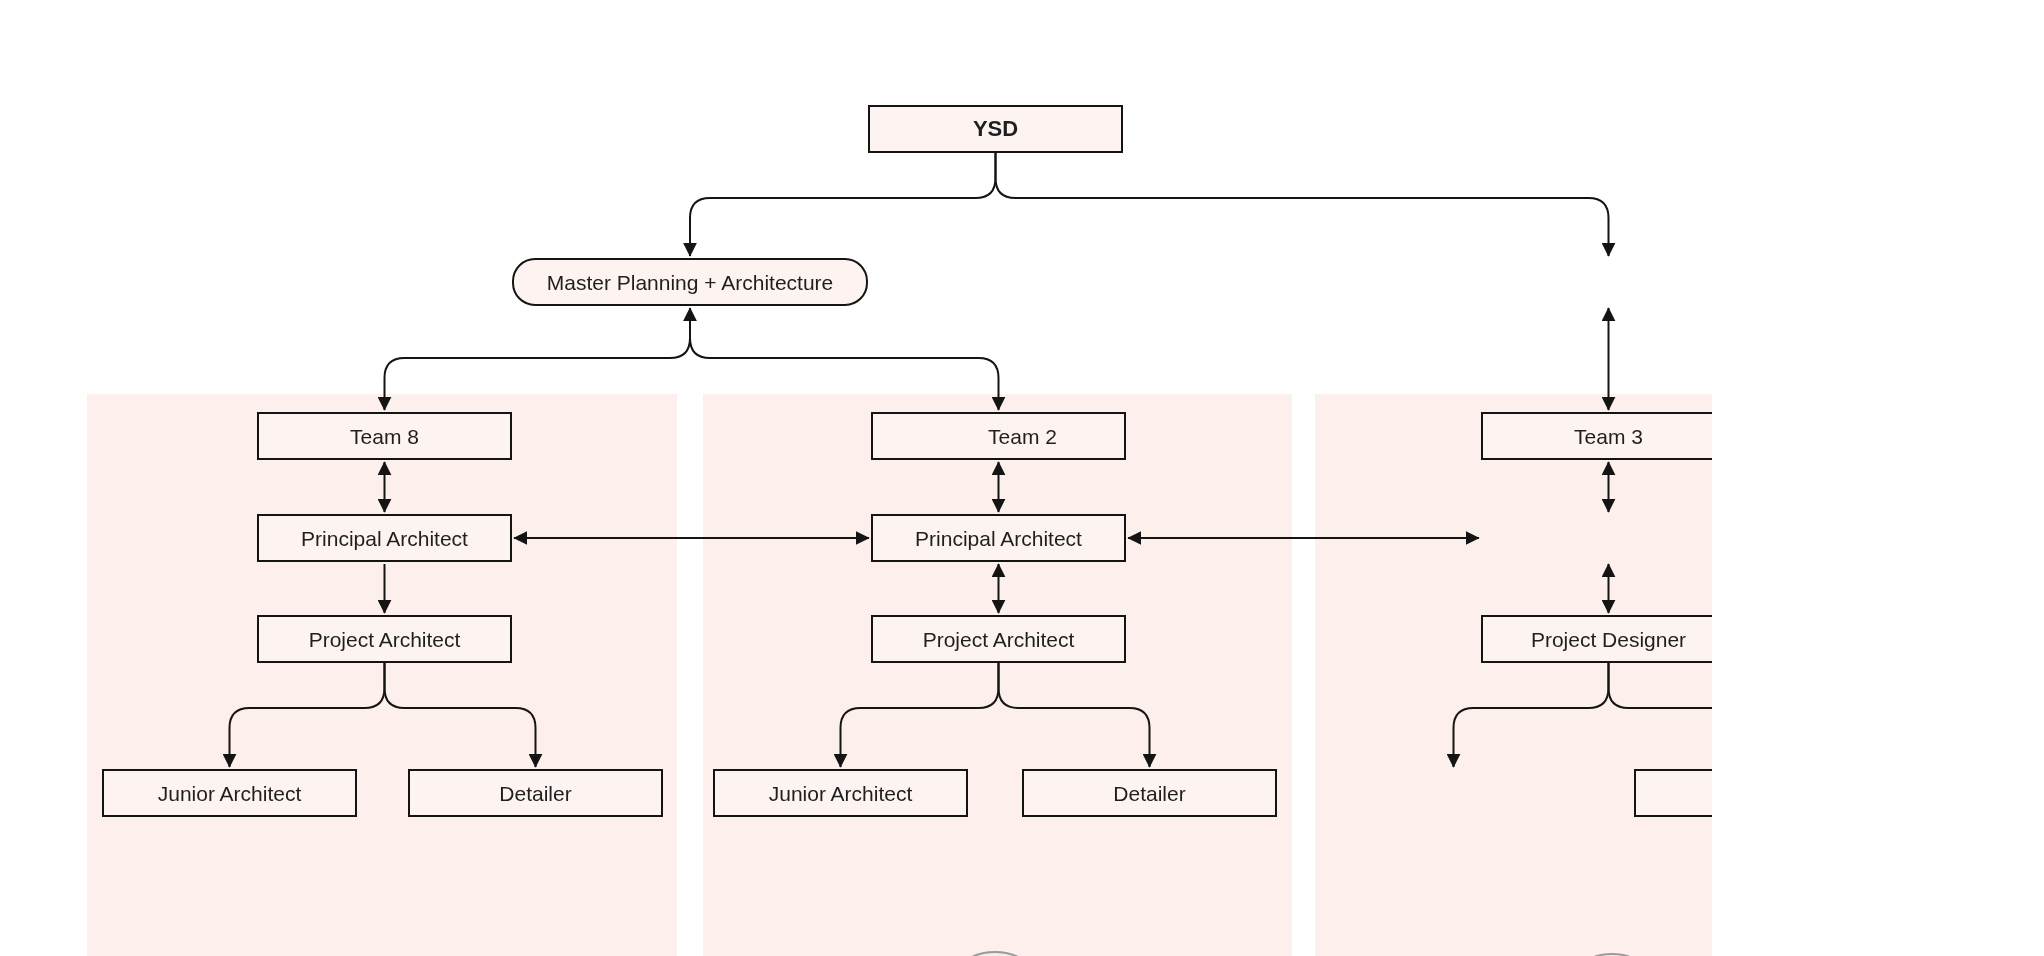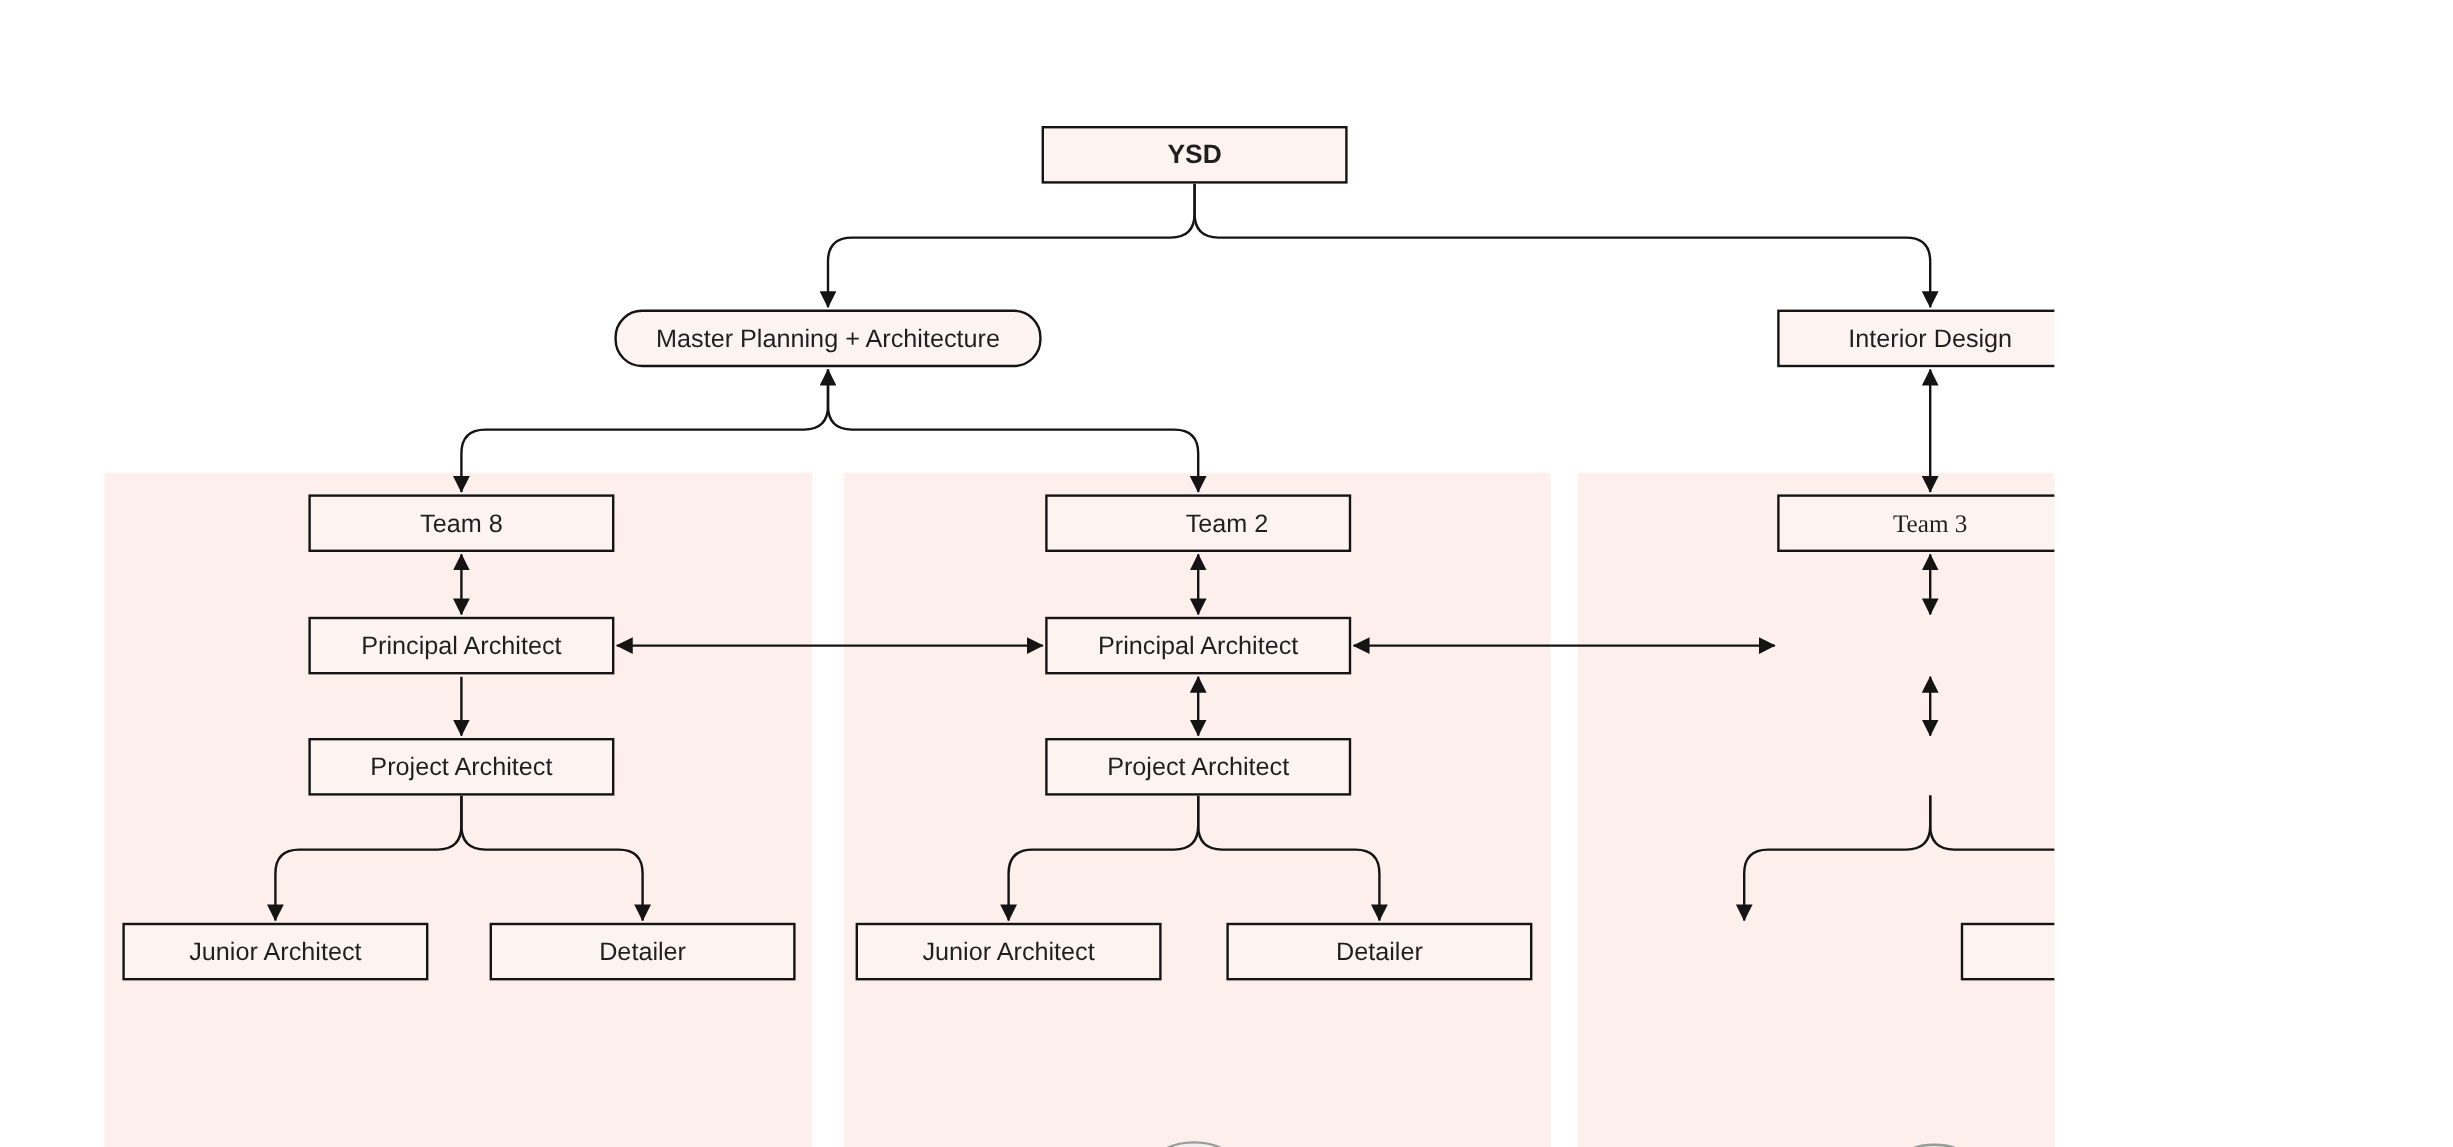--- a/index.html
+++ b/index.html
@@ -70,30 +70,30 @@
     <path class="link" d="M514,538 H869" marker-start="url(#ah)" marker-end="url(#ah)"></path>
     <path class="link" d="M1128,538 H1479" marker-start="url(#ah)" marker-end="url(#ah)"></path>
 
     <ellipse class="ghost" cx="995" cy="976" rx="38" ry="24"></ellipse>
     <ellipse class="ghost" cx="1612" cy="976" rx="36" ry="22"></ellipse>
   </svg>
 
   <div class="node root" style="left:868px;top:105px;width:255px;height:48px;">YSD</div>
 
   <div class="node" style="left:512px;top:258px;width:356px;height:48px;border-radius:23px;">Master Planning + Architecture</div>
-  <div class="node" style="left:1481px;top:258px;width:255px;height:48px;">Interior Design</div>
 
   <div class="node" style="left:257px;top:412px;width:255px;height:48px;">Team 8</div>
   <div class="node" style="left:257px;top:514px;width:255px;height:48px;">Principal Architect</div>
   <div class="node" style="left:257px;top:615px;width:255px;height:48px;">Project Architect</div>
   <div class="node" style="left:102px;top:769px;width:255px;height:48px;">Junior Architect</div>
   <div class="node" style="left:408px;top:769px;width:255px;height:48px;">Detailer</div>
 
   <div class="node" style="left:871px;top:412px;width:255px;height:48px;padding-left:48px;">Team 2</div>
   <div class="node" style="left:871px;top:514px;width:255px;height:48px;">Principal Architect</div>
   <div class="node" style="left:871px;top:615px;width:255px;height:48px;">Project Architect</div>
   <div class="node" style="left:713px;top:769px;width:255px;height:48px;">Junior Architect</div>
   <div class="node" style="left:1022px;top:769px;width:255px;height:48px;">Detailer</div>
 
-  <div class="node" style="left:1481px;top:412px;width:255px;height:48px;font-family:Liberation Serif, serif;">Team 3</div>
+  <div class="node" style="left:1481px;top:412px;width:255px;height:48px;">Team 3</div>
+  <div class="node" style="left:1481px;top:615px;width:255px;height:48px;">Project Designer</div>
   <div class="node" style="left:1634px;top:769px;width:255px;height:48px;">Detailer</div>
 
 </div>
 
 </body></html>

